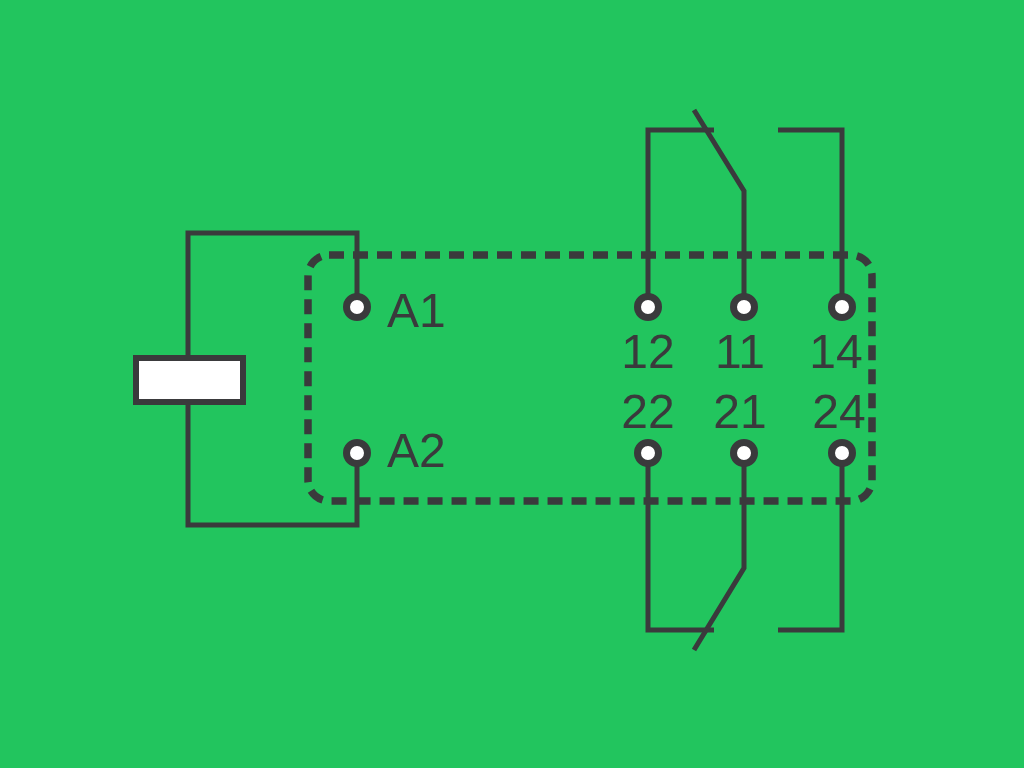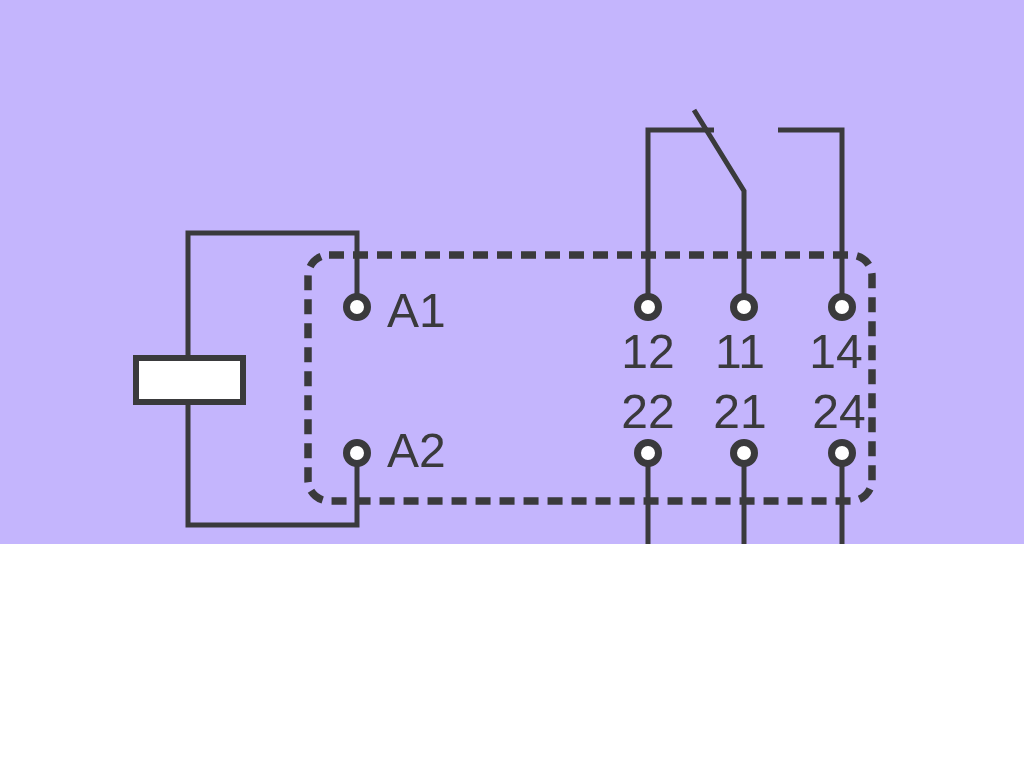--- a/index.html
+++ b/index.html
@@ -3,22 +3,22 @@
 <meta charset="utf-8">
 <style>
   html, body {
     margin: 0;
     padding: 0;
     background: #ffffff;
   }
   .canvas {
     position: relative;
     width: 1024px;
-    height: 544px;
-    background: #c4b5fd;
+    height: 768px;
+    background: #22c55e;
     overflow: hidden;
   }
   svg text {
     font-family: "Liberation Sans", sans-serif;
     font-size: 48px;
     font-weight: 400;
   }
 </style>
 </head>
 <body>

